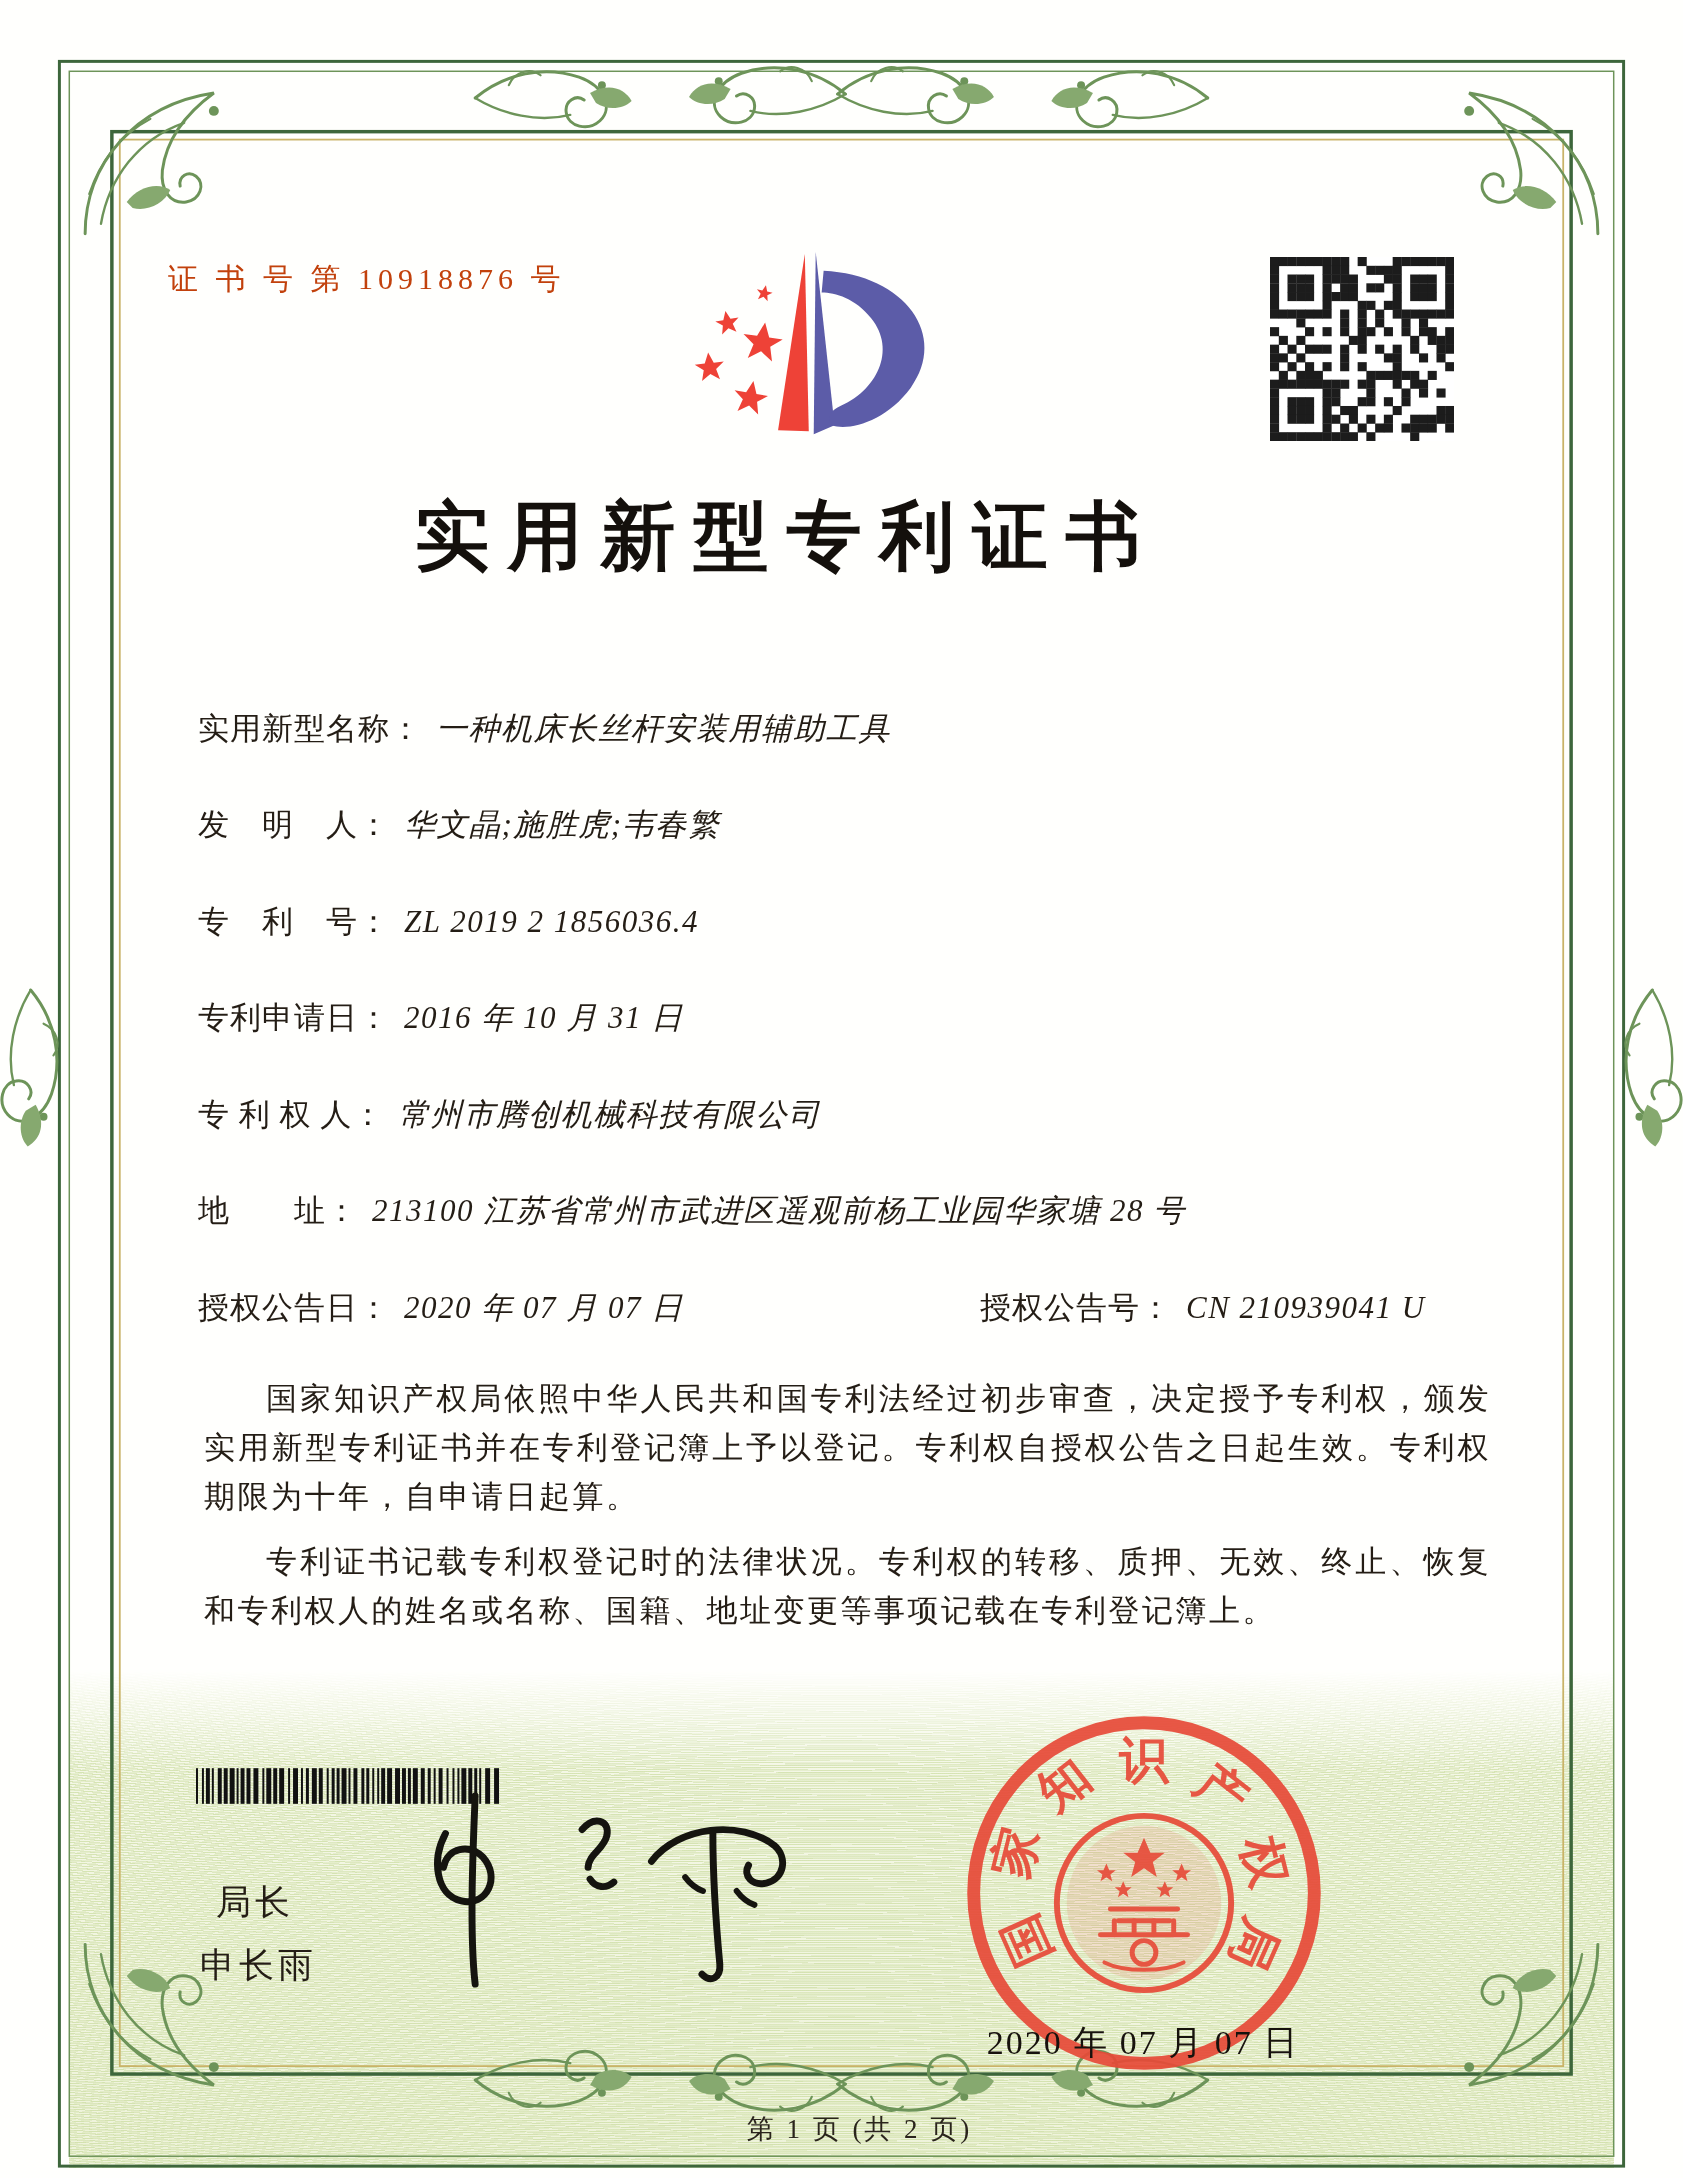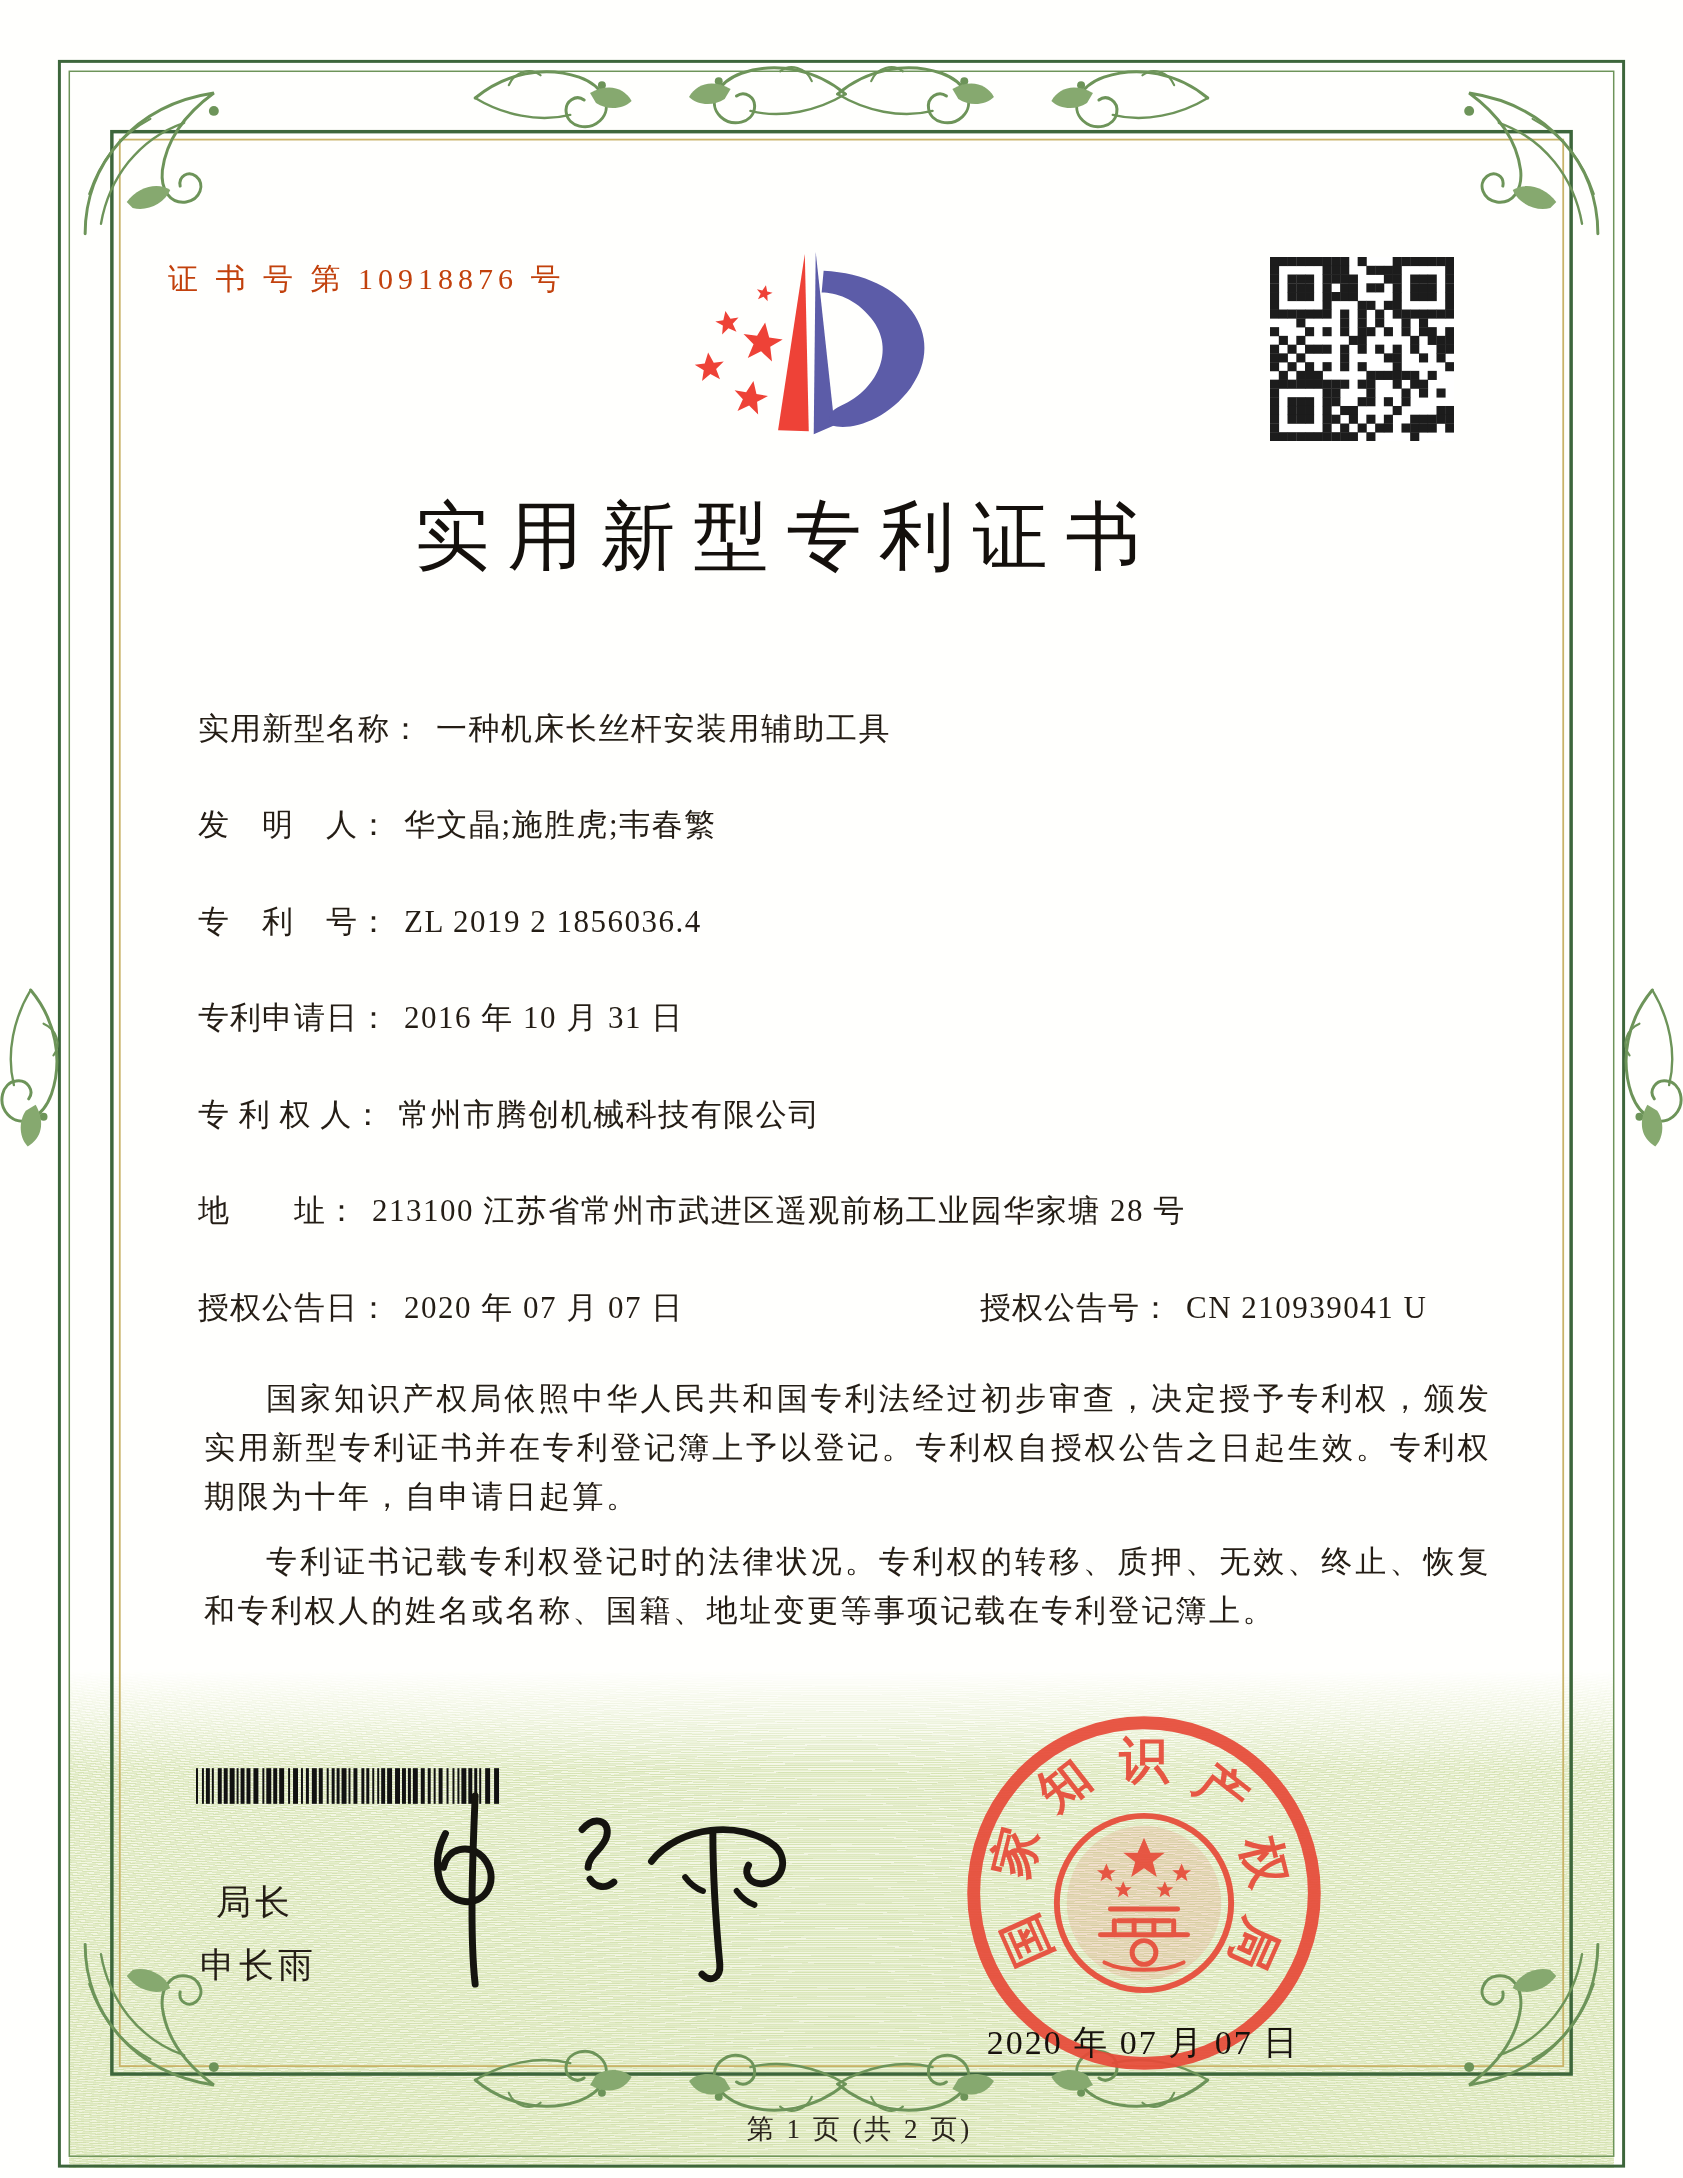--- a/index.html
+++ b/index.html
@@ -13,24 +13,24 @@
       linear-gradient(#f5f8e8,#eef3da);
     -webkit-mask-image:linear-gradient(180deg,transparent 0,#000 99px);
     mask-image:linear-gradient(180deg,transparent 0,#000 99px);}
   .border-svg{position:absolute;left:0;top:0;z-index:2;}
   .content{position:absolute;left:0;top:0;width:1683px;height:2178px;z-index:3;}
 
   .cert-number{position:absolute;left:168px;top:259px;font-size:30px;letter-spacing:5px;color:#c2410c;}
   .logo{position:absolute;left:683px;top:241px;}
   .qr{position:absolute;left:1270px;top:257px;}
   .page-title{position:absolute;left:0;top:487px;width:1573px;text-align:center;
-              font-size:75px;font-weight:normal;letter-spacing:18px;color:#14100c;}
+              font-size:75px;font-weight:bold;letter-spacing:18px;color:#14100c;}
   .frow{position:absolute;left:198px;width:1317px;font-size:31px;white-space:nowrap;}
   .frow .flabel{letter-spacing:1px;}
-  .frow .fvalue{margin-left:14px;letter-spacing:1.5px;}
+  .frow .fvalue{margin-left:14px;letter-spacing:1.5px;font-style:italic;}
   .grant2{position:absolute;left:782px;top:0;}
   .paras{position:absolute;left:188px;top:1358px;width:1319px;font-size:31px;
          line-height:49px;text-align:justify;letter-spacing:2.5px;}
   .paras p{margin:16px;text-indent:2em;}
   .barcode{position:absolute;left:196px;top:1768px;}
   .director-title{position:absolute;left:200px;top:1879px;font-size:35px;letter-spacing:4px;margin-left:16px;}
   .director-name{position:absolute;left:200px;top:1942px;font-size:35px;letter-spacing:4px;}
   .signature{position:absolute;left:388px;top:1782px;}
   .seal{position:absolute;left:941px;top:1695px;z-index:4;opacity:.92;}
   .seal text{font-family:"Liberation Serif","DejaVu Serif",serif;font-weight:bold;}

